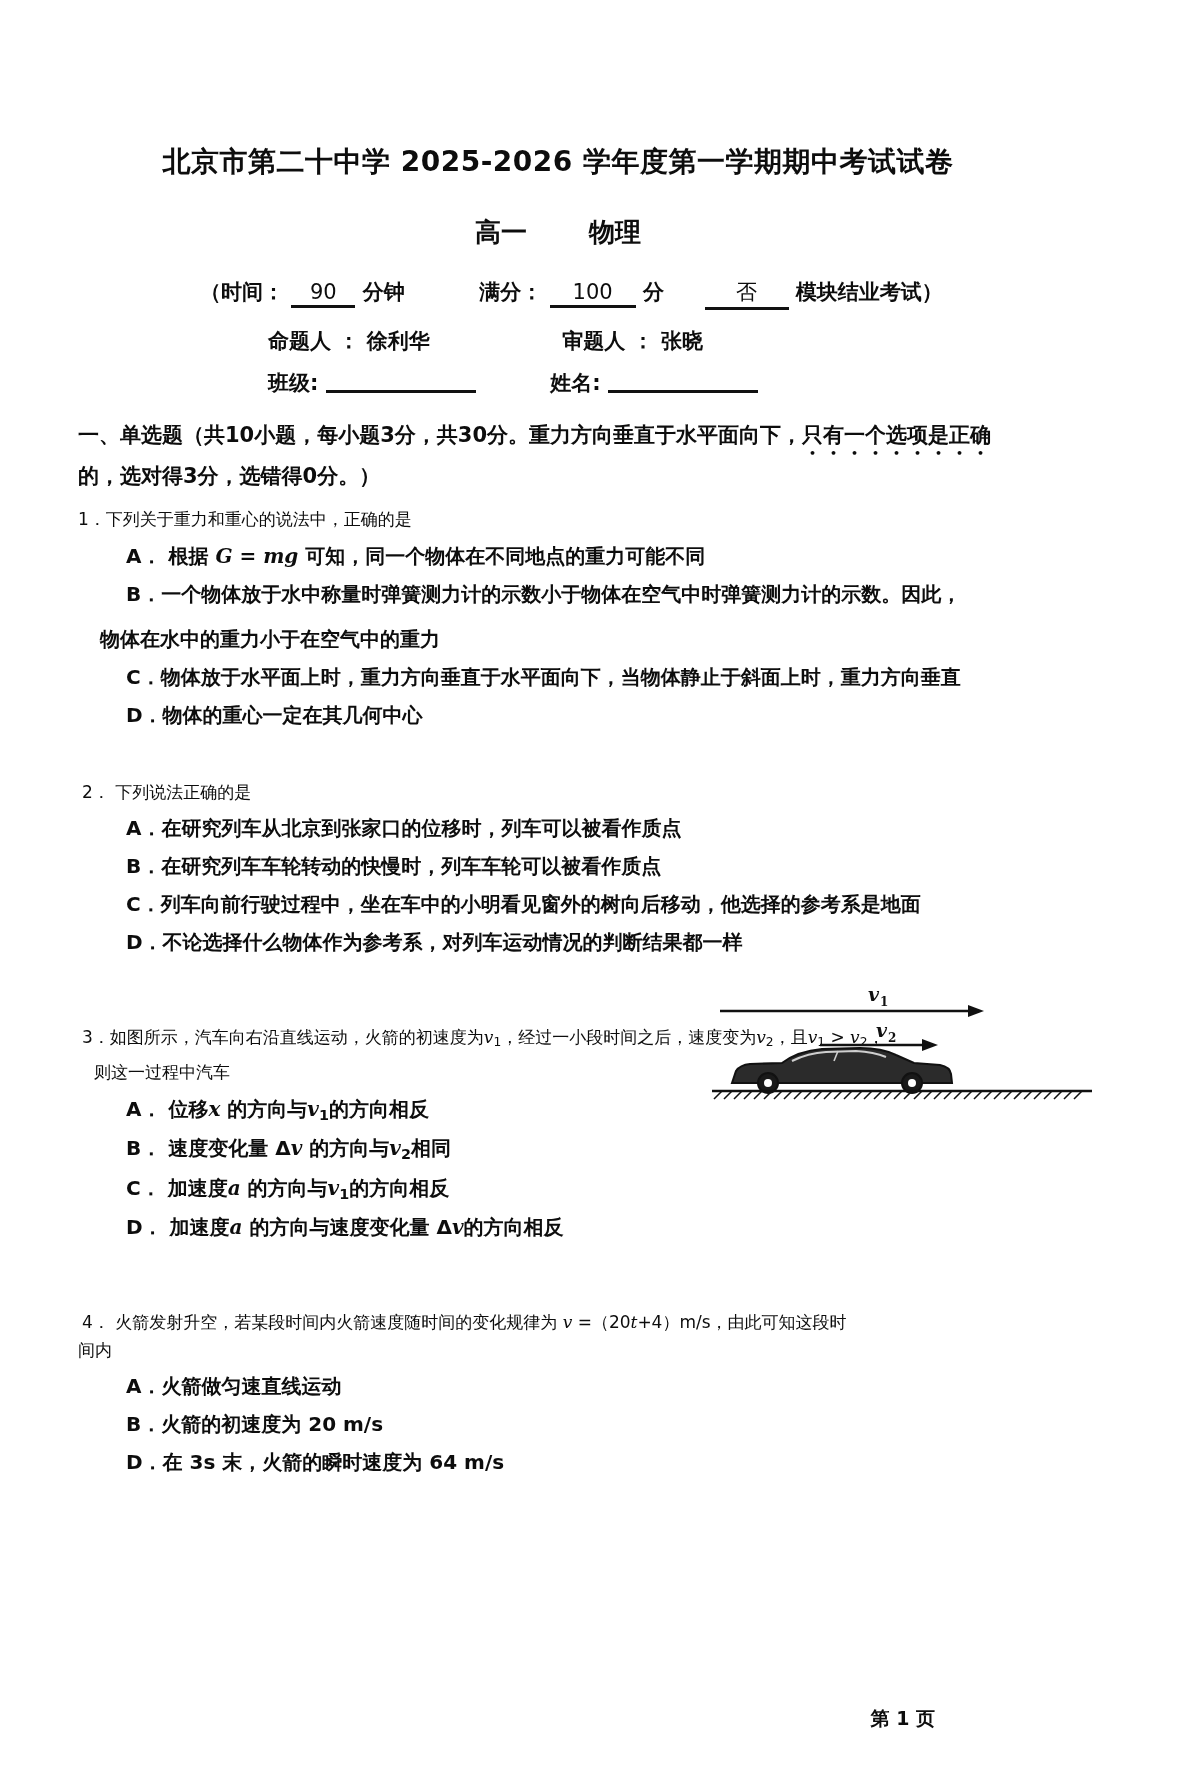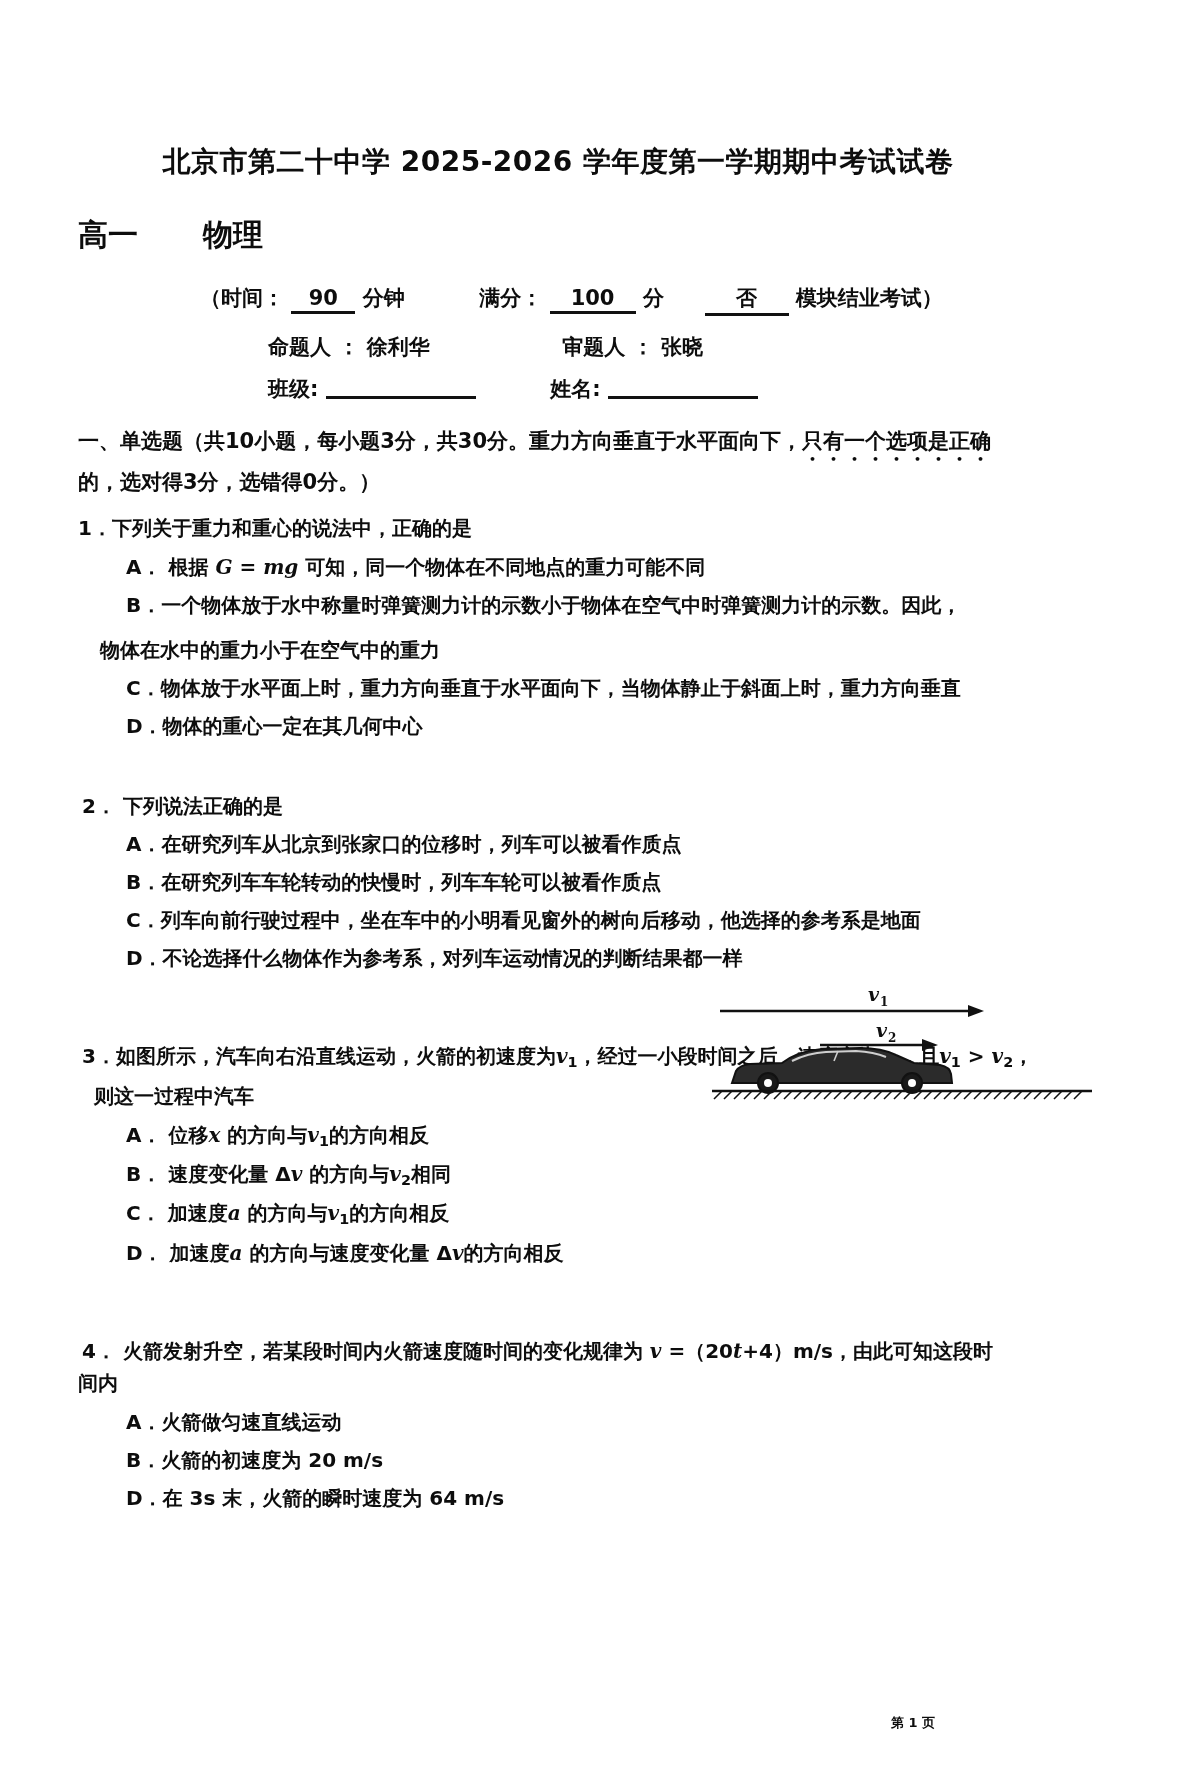--- a/index.html
+++ b/index.html
@@ -34,21 +34,22 @@
   .doc-title {
     text-align: center;
     font-size: 28px;
     font-weight: bold;
     letter-spacing: 0.5px;
     margin-top: 145px;
     line-height: 1.2;
     font-family: "DejaVu Sans", "Liberation Sans", sans-serif;
   }
   .subject-line {
-    font-size: 30px;
+    text-align: center;
+    font-size: 26px;
     font-weight: bold;
     margin-top: 36px;
     font-family: "DejaVu Sans", "Liberation Sans", sans-serif;
   }
   .subject-line .gap { display: inline-block; width: 44px; }
 
   .meta-line {
     font-size: 21px;
     font-weight: bold;
     margin-top: 28px;
@@ -57,21 +58,21 @@
   }
   .meta-line.row1 { padding-left: 122px; }
   .meta-line.row2 { padding-left: 190px; margin-top: 17px; }
   .meta-line.row3 { padding-left: 190px; margin-top: 14px; }
 
   .fillval {
     display: inline-block;
     border-bottom: 3px solid #111;
     text-align: center;
     padding: 0 6px 1px 6px;
-    font-weight: bold;
+    font-weight: normal;
   }
   .fillval.w-time  { min-width: 52px; }
   .fillval.w-score { min-width: 74px; }
   .fillval.w-mod   { min-width: 72px; }
   .blankline {
     display: inline-block;
     border-bottom: 3px solid #111;
     width: 150px;
     height: 20px;
     vertical-align: -3px;
@@ -89,24 +90,24 @@
     font-family: "DejaVu Sans", "Liberation Sans", sans-serif;
   }
   .dotted {
     text-emphasis: dot;
     -webkit-text-emphasis: dot;
     text-emphasis-position: under;
     -webkit-text-emphasis-position: under;
   }
 
   .q {
-    font-size: 20px;
+    font-size: 17px;
     line-height: 1.62;
     font-family: "DejaVu Sans", "Liberation Sans", sans-serif;
-    font-weight: bold;
+    font-weight: normal;
   }
   .q-stem { margin-top: 14px; }
   .q-stem.indent-1 { padding-left: 4px; }
   .opt {
     padding-left: 48px;
     margin-top: 7px;
     font-size: 20px;
     line-height: 1.55;
     font-family: "DejaVu Sans", "Liberation Sans", sans-serif;
     font-weight: bold;
@@ -130,21 +131,21 @@
     top: 975px;
     width: 400px;
     height: 130px;
   }
 
   
   .footer {
     position: absolute;
     right: 78px;
     bottom: 52px;
-    font-size: 13px;
+    font-size: 19px;
     font-weight: bold;
     font-family: "DejaVu Sans", "Liberation Sans", sans-serif;
   }
 </style>
 </head>
 <body>
 
 <div class="page">
   <div class="content">
 

